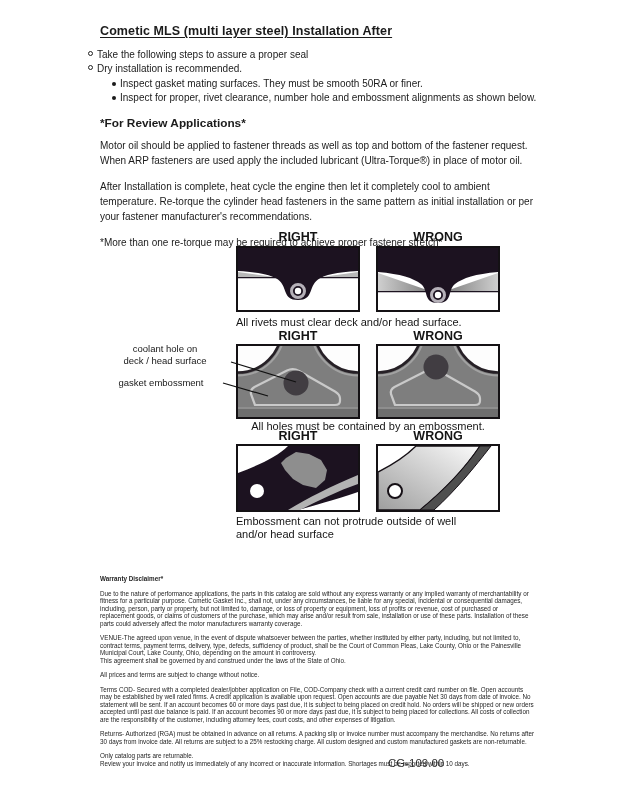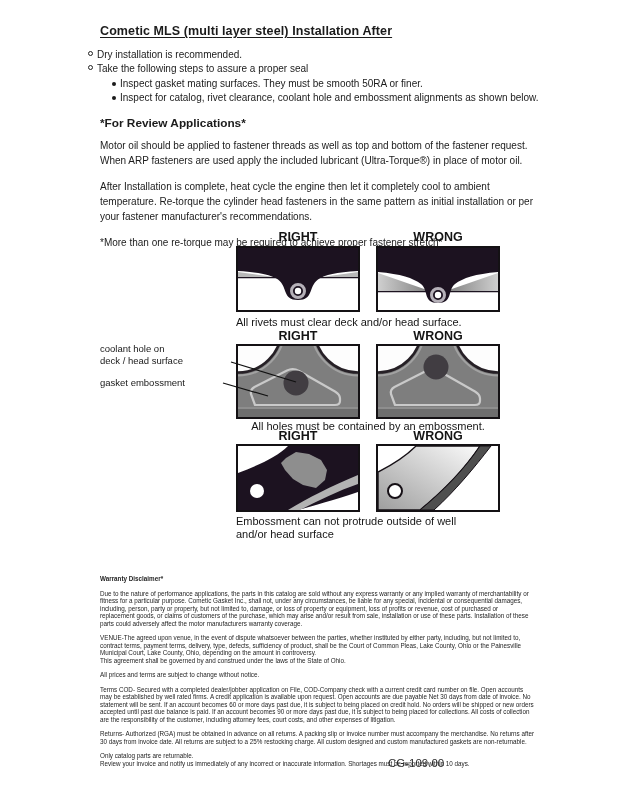--- a/index.html
+++ b/index.html
@@ -24,41 +24,41 @@
 
   .diesel { left:100px; top:116px; width:444px; font-size:10px; line-height:15px; }
   .diesel h2 { font-size:11.8px; margin:0 0 7px 0; }
   .diesel p { margin:0 0 11px 0; }
 
   .d-head { width:124px; text-align:center; font-weight:bold; font-size:12.5px; color:#141414; }
   .d-box  { width:124px; border:2px solid #141114; background:#fff; box-sizing:border-box; }
   .d-box svg { display:block; }
   .d-caption { font-size:11px; color:#161616; }
 
-  .side-label { font-size:9.5px; line-height:11.5px; text-align:left; color:#181818; }
+  .side-label { font-size:9.5px; line-height:11.5px; text-align:center; color:#181818; }
 
   .warranty { left:100px; top:575px; width:434px; font-size:6.3px; line-height:7.5px; color:#1e1e1e; }
   .warranty .w-head { font-weight:bold; margin-bottom:7px; }
   .warranty .w-par { margin-bottom:7px; }
   .warranty .tight { margin-bottom:0; }
 
   .footer-num { left:388px; top:757px; font-size:11.5px; color:#2c2c2c; }
 
   .leader-svg { pointer-events:none; z-index:5; }
 </style>
 </head>
 <body>
 
 <div class="abs page-title">Cometic MLS (multi layer steel) Installation After</div>
 
 <div class="abs tips">
+  <div class="tip-line"><span class="ring"></span><span>Take the following steps to assure a proper seal</span></div>
   <div class="tip-line"><span class="ring"></span><span>Dry installation is recommended.</span></div>
-  <div class="tip-line"><span class="ring"></span><span>Take the following steps to assure a proper seal</span></div>
   <div class="tip-line indent"><span class="dot"></span><span>Inspect gasket mating surfaces.  They must be smooth 50RA or finer.</span></div>
-  <div class="tip-line indent"><span class="dot"></span><span>Inspect for catalog, rivet clearance, coolant hole and embossment alignments as shown below.</span></div>
+  <div class="tip-line indent"><span class="dot"></span><span>Inspect for proper, rivet clearance, number hole and embossment alignments as shown below.</span></div>
 </div>
 
 <div class="abs diesel">
   <h2>*For Review Applications*</h2>
   <p>Motor oil should be applied to fastener threads as well as top and bottom of the fastener request. When ARP fasteners are used apply the included lubricant (Ultra-Torque®) in place of motor oil.</p>
   <p>After Installation is complete, heat cycle the engine then let it completely cool to ambient temperature. Re-torque the cylinder head fasteners in the same pattern as initial installation or per your fastener manufacturer's recommendations.</p>
   <p>*More than one re-torque may be required to achieve proper fastener stretch*</p>
 </div>
 
 <div class="abs d-head" style="left:236px; top:230px;">RIGHT</div>

